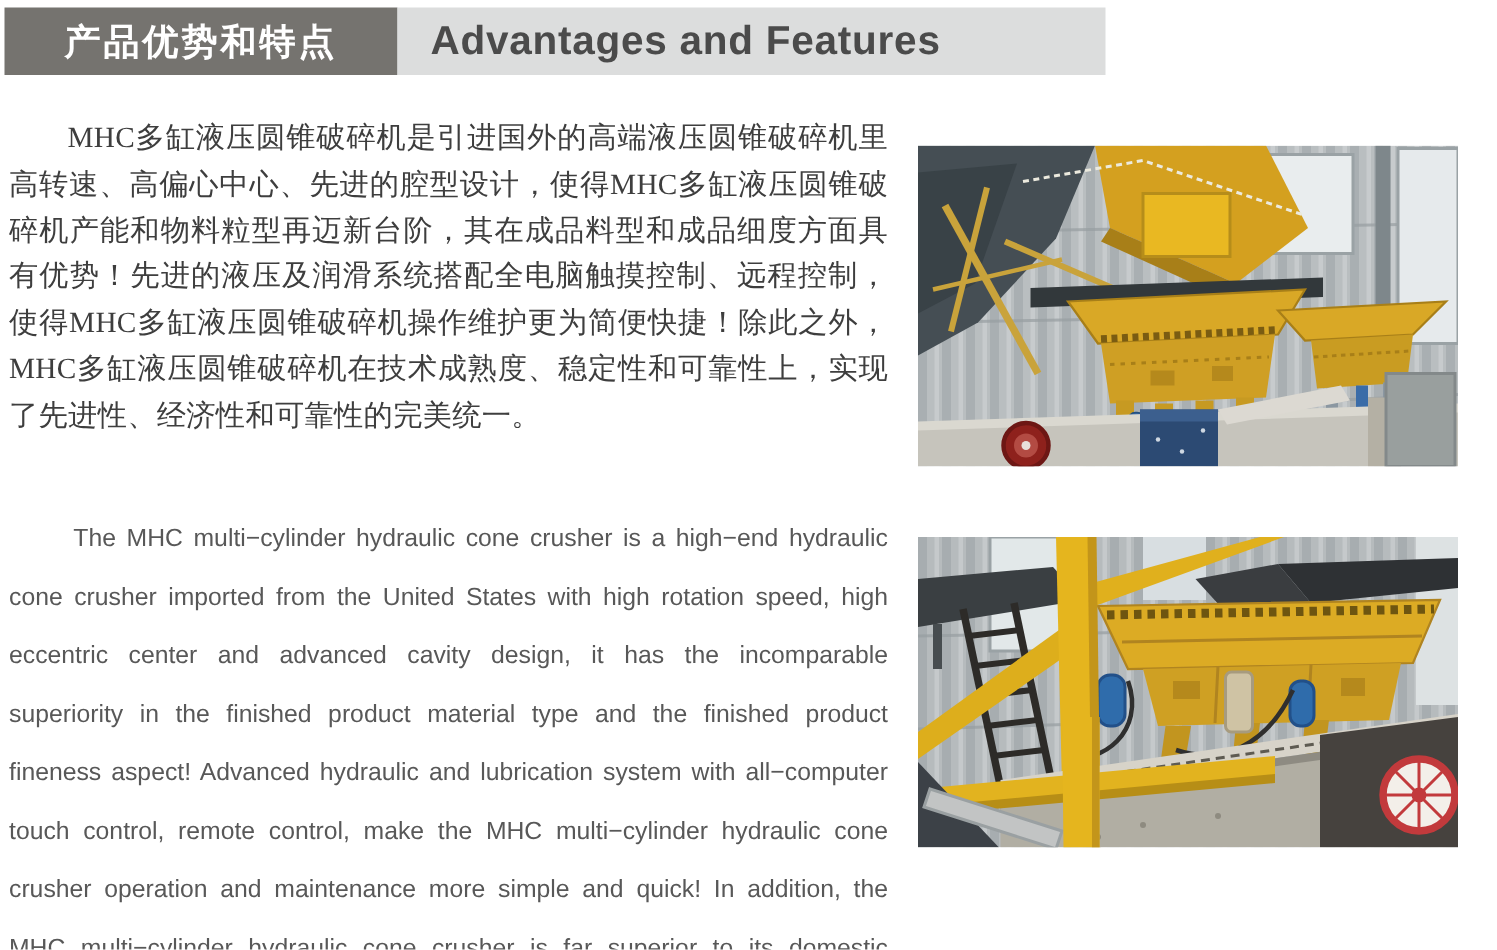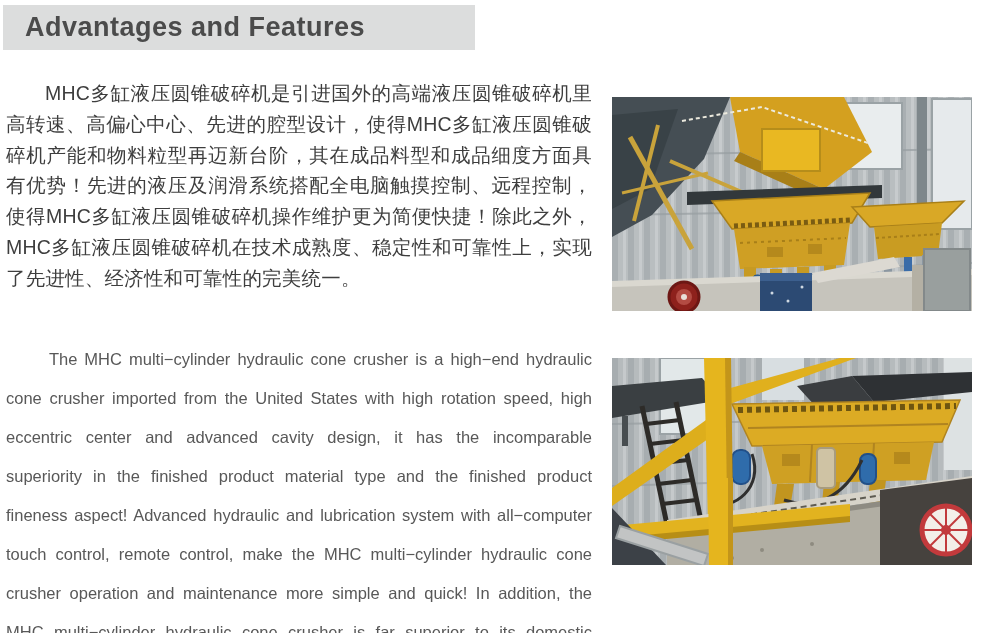--- a/index.html
+++ b/index.html
@@ -12,36 +12,39 @@
   .hdr-dark{width:262px;height:45px;background:#75736f;color:#ffffff;
             display:flex;align-items:center;justify-content:center;
             font-size:24px;font-weight:bold;letter-spacing:2px;}
   .hdr-light{width:472px;height:45px;background:#dcdddd;color:#4b4b4b;
              display:flex;align-items:center;font-size:27px;
              padding-left:22px;box-sizing:border-box;letter-spacing:0.5px;font-weight:bold;}
 
   
   .textcol{position:absolute;left:6px;top:78px;width:586px;}
   .para-zh{margin:0;font-size:19.5px;line-height:30.8px;color:#3e3e3e;
-           text-align:justify;text-indent:2em;letter-spacing:0.2px;}
+           text-align:justify;text-indent:2em;letter-spacing:0.2px;font-family:Liberation Serif, serif;}
   .para-en{margin:46px 0 0 0;font-size:16.5px;line-height:39px;color:#585858;
            text-align:justify;text-indent:2.6em;word-spacing:1px;}
 
   
   .photo{position:absolute;left:612px;width:360px;overflow:hidden;}
   .photo-1{top:97px;height:214px;}
   .photo-2{top:358px;height:207px;}
   .photo svg{display:block;width:100%;height:100%;}
 </style>
 </head>
 <body>
 
 <div class="page">
 
   <div class="hdr">
+    <div class="hdr-dark">
+      <span>产品优势和特点</span>
+    </div>
     <div class="hdr-light">
       <span>Advantages and Features</span>
     </div>
   </div>
 
   <div class="textcol">
     <p class="para-zh">MHC多缸液压圆锥破碎机是引进国外的高端液压圆锥破碎机里高转速、高偏心中心、先进的腔型设计，使得MHC多缸液压圆锥破碎机产能和物料粒型再迈新台阶，其在成品料型和成品细度方面具有优势！先进的液压及润滑系统搭配全电脑触摸控制、远程控制，使得MHC多缸液压圆锥破碎机操作维护更为简便快捷！除此之外，MHC多缸液压圆锥破碎机在技术成熟度、稳定性和可靠性上，实现了先进性、经济性和可靠性的完美统一。</p>
     <p class="para-en">The MHC multi−cylinder hydraulic cone crusher is a high−end hydraulic cone crusher imported from the United States with high rotation speed, high eccentric center and advanced cavity design, it has the incomparable superiority in the finished product material type and the finished product fineness aspect! Advanced hydraulic and lubrication system with all−computer touch control, remote control, make the MHC multi−cylinder hydraulic cone crusher operation and maintenance more simple and quick! In addition, the MHC multi−cylinder hydraulic cone crusher is far superior to its domestic counterparts in technical maturity, stability and reliability, achieving a perfect unity of advancement, economy and reliability.</p>
   </div>
 

